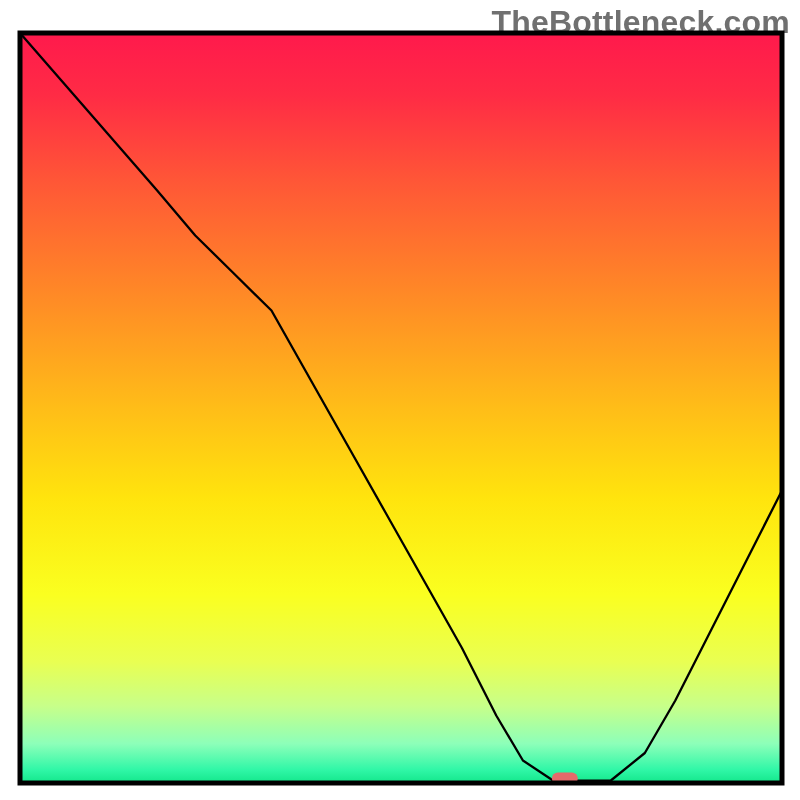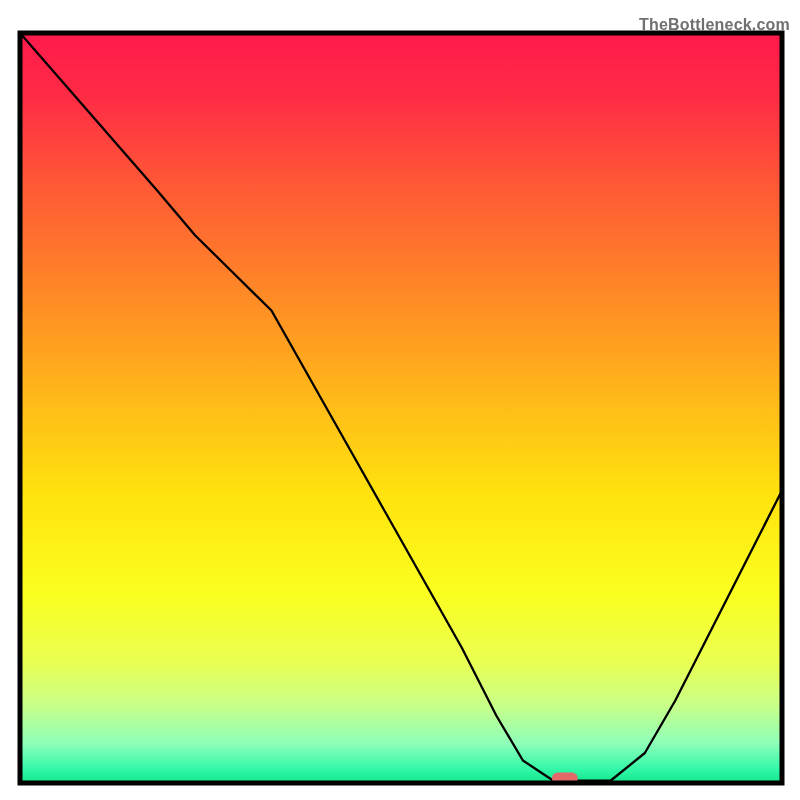--- a/index.html
+++ b/index.html
@@ -10,23 +10,23 @@
     background: #ffffff;
     font-family: Arial, Helvetica, sans-serif;
   }
   .container {
     position: relative;
     width: 800px;
     height: 800px;
   }
   .watermark {
     position: absolute;
-    top: 16px;
+    top: 4px;
     right: 10px;
-    font-size: 16px;
+    font-size: 32px;
     font-weight: 600;
     color: #707070;
     letter-spacing: 0.2px;
   }
   svg {
     position: absolute;
     top: 0;
     left: 0;
   }
 </style>

